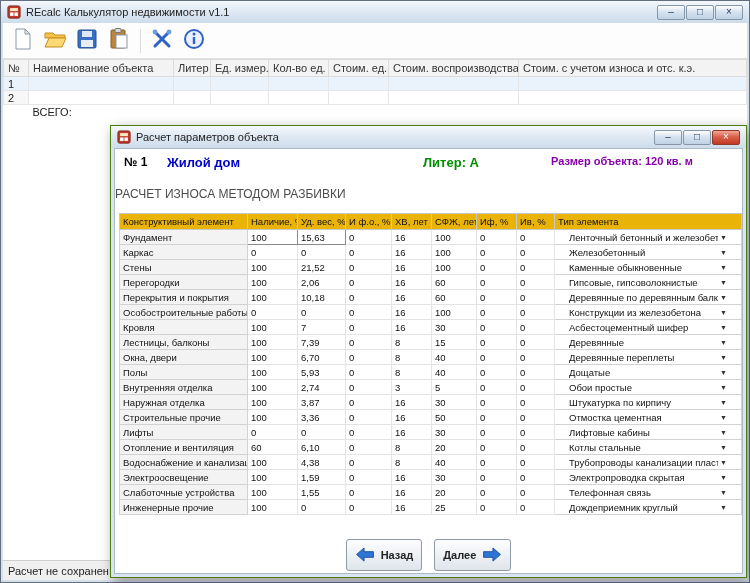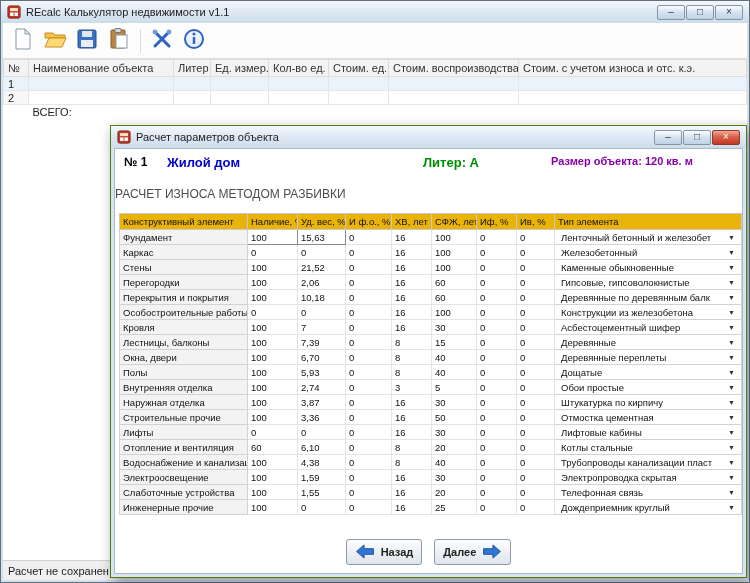--- a/index.html
+++ b/index.html
@@ -62,30 +62,30 @@
 
   
   .btable { position:absolute; left:4px; top:64px; border-collapse:collapse; table-layout:fixed;
     width:622px; font-size:9.5px; color:#111; }
   .btable th { height:16px; font-weight:normal; text-align:left; padding:0 3px;
     background:#eab308; border:1px solid #c9c9c9; white-space:nowrap; overflow:hidden; }
   .btable td { height:15px; padding:0 3px; white-space:nowrap; overflow:hidden; }
   .btable td.c-name { background:#f3f3f3; border:1px solid #d2d2d2; }
   .btable td.c-num  { border:1px solid #e4e4e4; background:#fff; }
   .btable td.c-num.inputy { border:1px solid #8a8a8a; }
-  .btable td.c-type { border:1px solid #d2d2d2; background:#fff; padding:0 6px;
+  .btable td.c-type { border:1px solid #d2d2d2; background:#fff; padding:0 14px;
     display:table-cell;margin-top:20px; }
   .c-type .type-inner { display:flex; align-items:center; justify-content:space-between; }
   .type-label { overflow:hidden; white-space:nowrap; }
   .type-arrow { font-size:7px; color:#333; margin-left:2px; flex:0 0 auto; }
 
   
   .dlg-footer { position:absolute; left:0; right:0; bottom:6px; height:28px; }
   .nav-pair { position:absolute; left:0; right:0; display:flex; justify-content:center; gap:12px; }
-  .navbtn { height:26px; min-width:74px; display:flex; align-items:center; justify-content:center;
+  .navbtn { height:32px; min-width:74px; display:flex; align-items:center; justify-content:center;
     gap:6px; border:1px solid #8e9aa6; border-radius:3px; font-size:11px; font-weight:bold; color:#222;
     background:linear-gradient(#fefefe,#eef1f5 48%,#dfe5ec); padding:0 8px;
     font-family:"Liberation Sans", sans-serif; }
   .savebtn { position:absolute; right:7px; top:3px; height:34px; min-width:100px; display:flex;
     align-items:center; justify-content:center; gap:6px; border:1px solid #b8b8b8; border-radius:3px;
     background:linear-gradient(#f8f8f8,#ececec); color:#9a9a9a; font-size:11px;
     font-family:"Liberation Sans", sans-serif;margin-top:47px; }
 </style>
 </head>
 <body>

